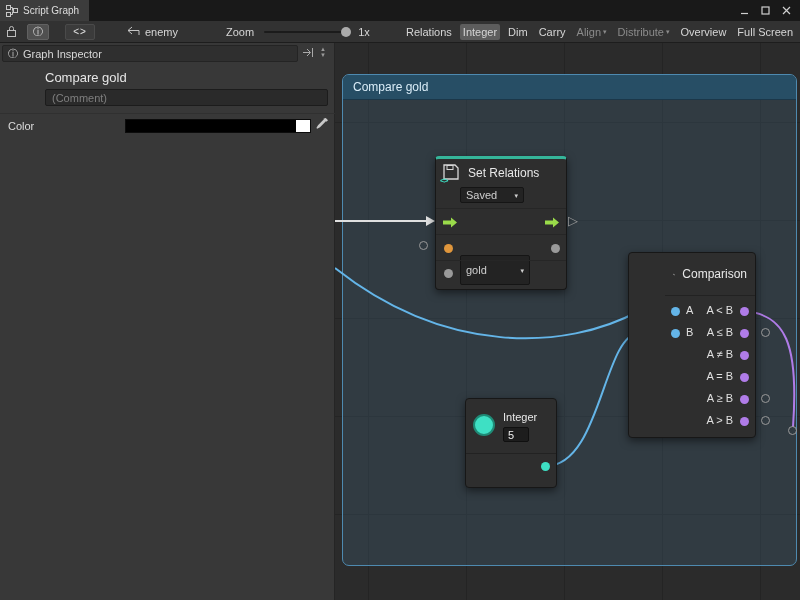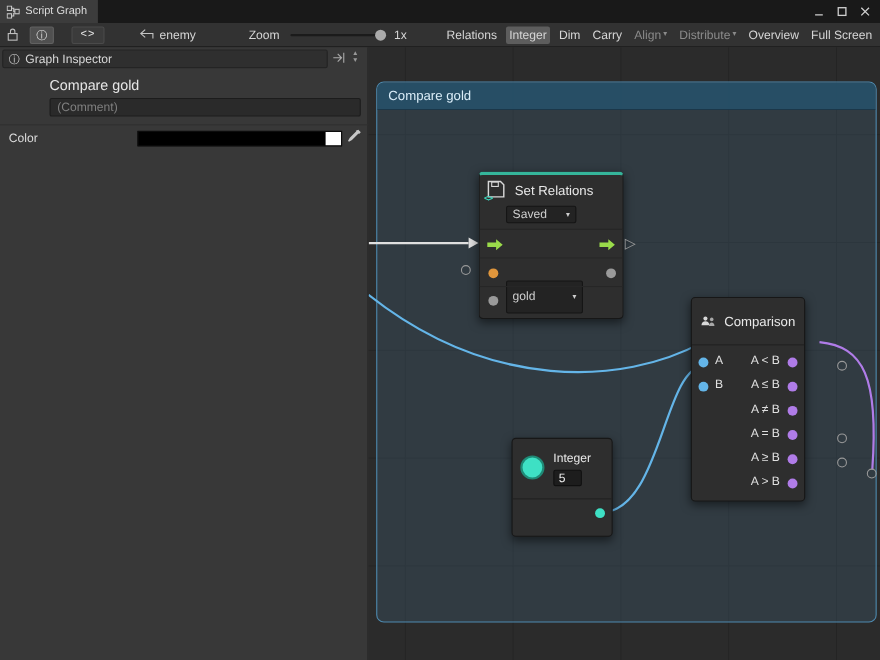--- a/index.html
+++ b/index.html
@@ -63,21 +63,21 @@
   #node-setvar{left:100px;top:113px;width:132px;height:134px;border-top:3px solid #35b59a;}
   #sv-head{display:flex;align-items:flex-start;gap:6px;padding:4px 6px 0 6px;}
   #sv-icon{position:relative;width:20px;height:20px;}
   #sv-badge{position:absolute;left:-2px;bottom:-2px;font-size:8px;font-weight:bold;color:#3ee0c4;letter-spacing:-1px;}
   #sv-title{font-size:12px;padding-top:3px;}
   #sv-kind{margin:4px 0 5px 24px;width:64px;height:16px;}
   .sv-row{position:relative;height:26px;border-top:1px solid #262626;}
   #sv-row-value{height:24px;border-top:1px solid #262626;}
   .flow-arrow{position:absolute;top:8px;}
   
-  #node-comp{left:293px;top:227px;width:104px;height:186px;}
+  #node-comp{left:293px;top:209px;width:128px;height:186px;padding-left:36px;}
   #comp-head{display:flex;align-items:center;gap:7px;padding:0 8px;height:43px;border-bottom:1px solid #222;}
   #comp-title{font-size:12px;}
   #comp-rows{padding-top:4px;}
   .comp-row{position:relative;height:22px;font-size:11px;color:#e0e0e0;}
   .comp-row .in-dot{position:absolute;left:6px;top:6.5px;background:#64b5e8;}
   .comp-row .in-label{position:absolute;left:21px;top:4px;}
   .comp-row .out-label{position:absolute;right:22px;top:4px;}
   .comp-row .out-dot{position:absolute;right:6px;top:6.5px;background:#b07ce8;}
   
   #node-int{left:130px;top:355px;width:92px;height:90px;}

